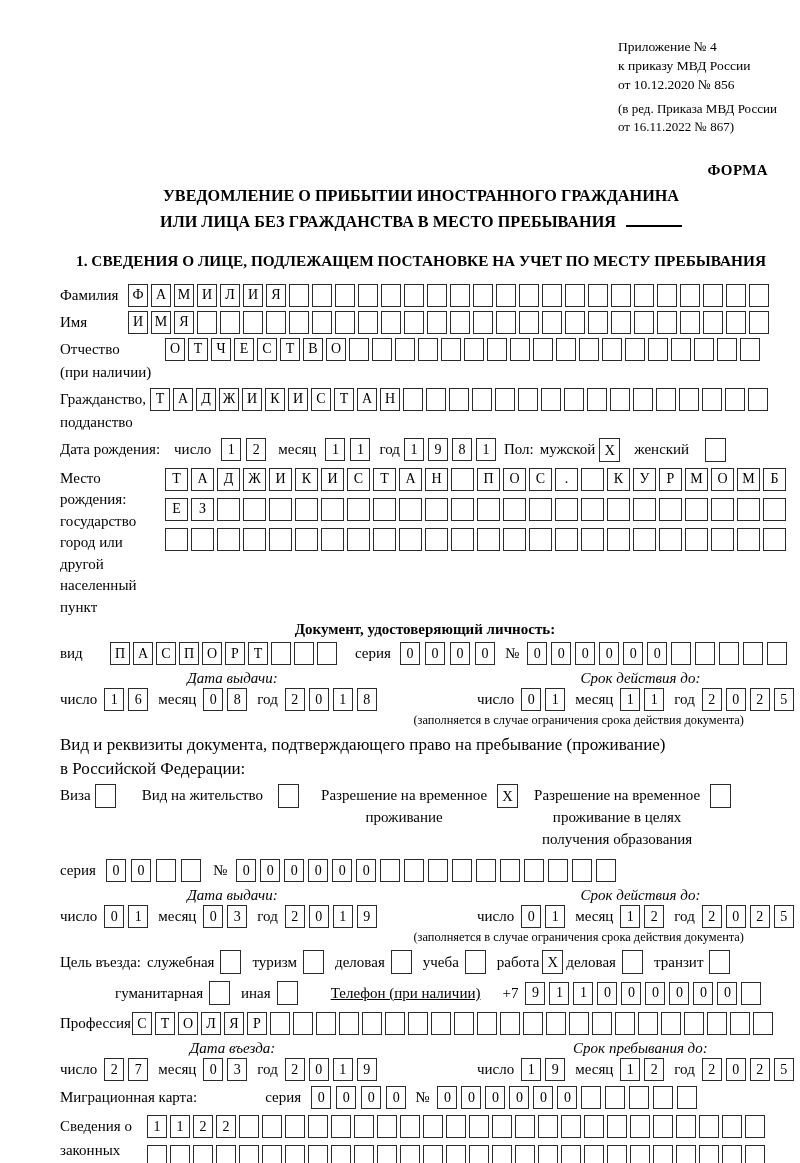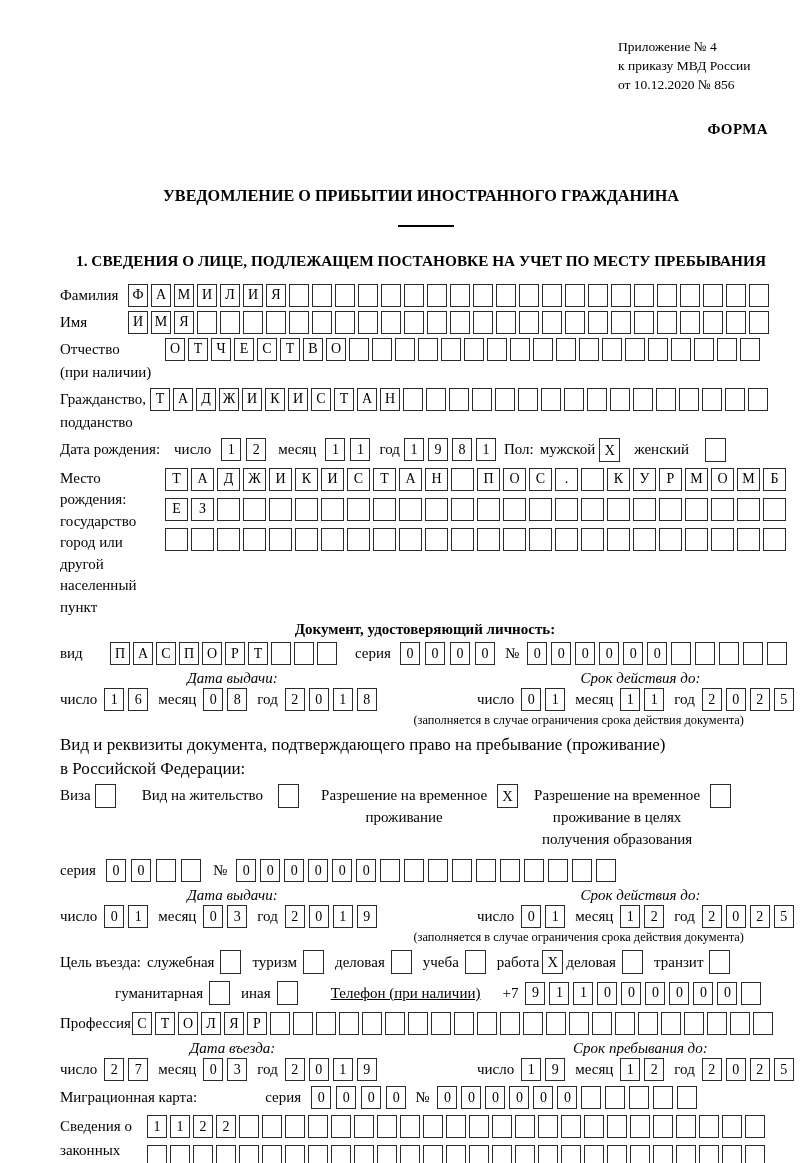--- a/index.html
+++ b/index.html
@@ -63,26 +63,30 @@
 </style>
 </head>
 <body>
 
 <div class="page">
 
   <div class="appendix">
     <div>Приложение № 4</div>
     <div>к приказу МВД России</div>
     <div>от 10.12.2020 № 856</div>
+    <div class="amend">
+      <div>(в ред. Приказа МВД России</div>
+      <div>от 16.11.2022 № 867)</div>
+    </div>
     <div class="form-word">ФОРМА</div>
   </div>
 
   <div class="title">
     <span>УВЕДОМЛЕНИЕ О ПРИБЫТИИ ИНОСТРАННОГО ГРАЖДАНИНА</span><br>
-    <span class="blank-line"></span>
+    <span>ИЛИ ЛИЦА БЕЗ ГРАЖДАНСТВА В МЕСТО ПРЕБЫВАНИЯ</span><span class="blank-line"></span>
   </div>
 
   <div class="section-title">1. СВЕДЕНИЯ О ЛИЦЕ, ПОДЛЕЖАЩЕМ ПОСТАНОВКЕ НА УЧЕТ ПО МЕСТУ ПРЕБЫВАНИЯ</div>
 
   <div class="form-body">
 
     <div class="frow">
       <span class="flabel w68">Фамилия</span>
       <span class="cells">
           <span class="cell">Ф</span>

